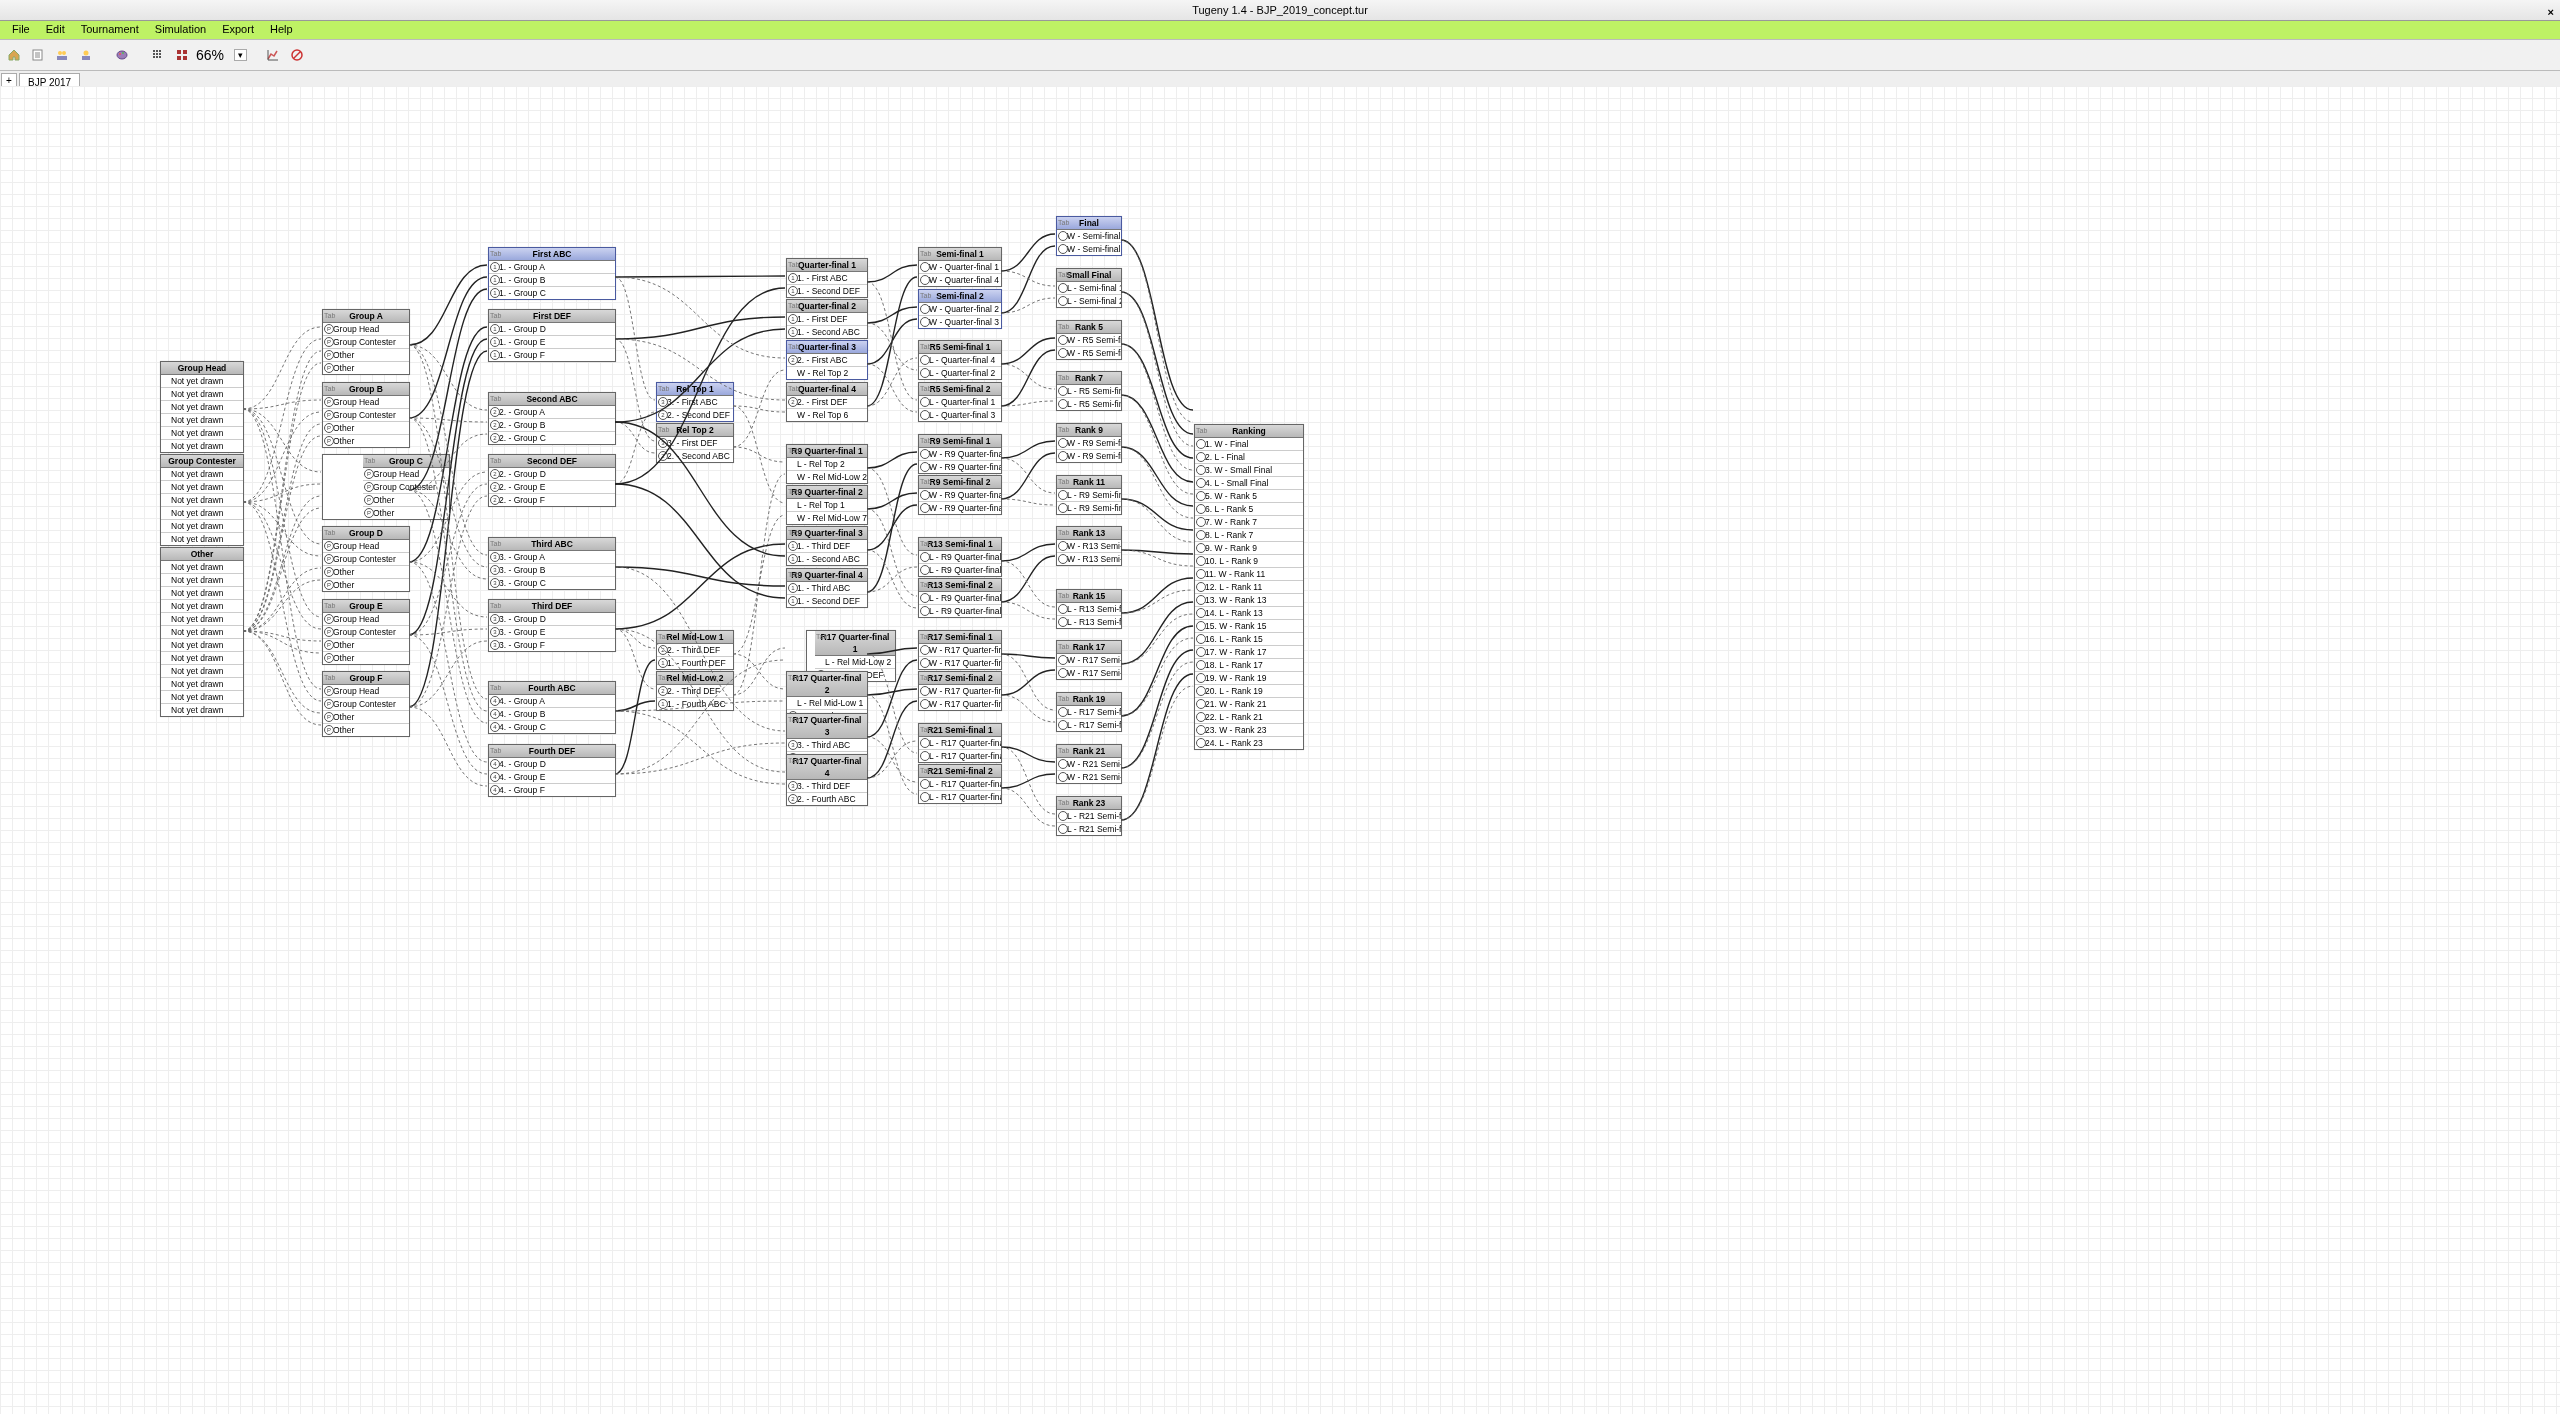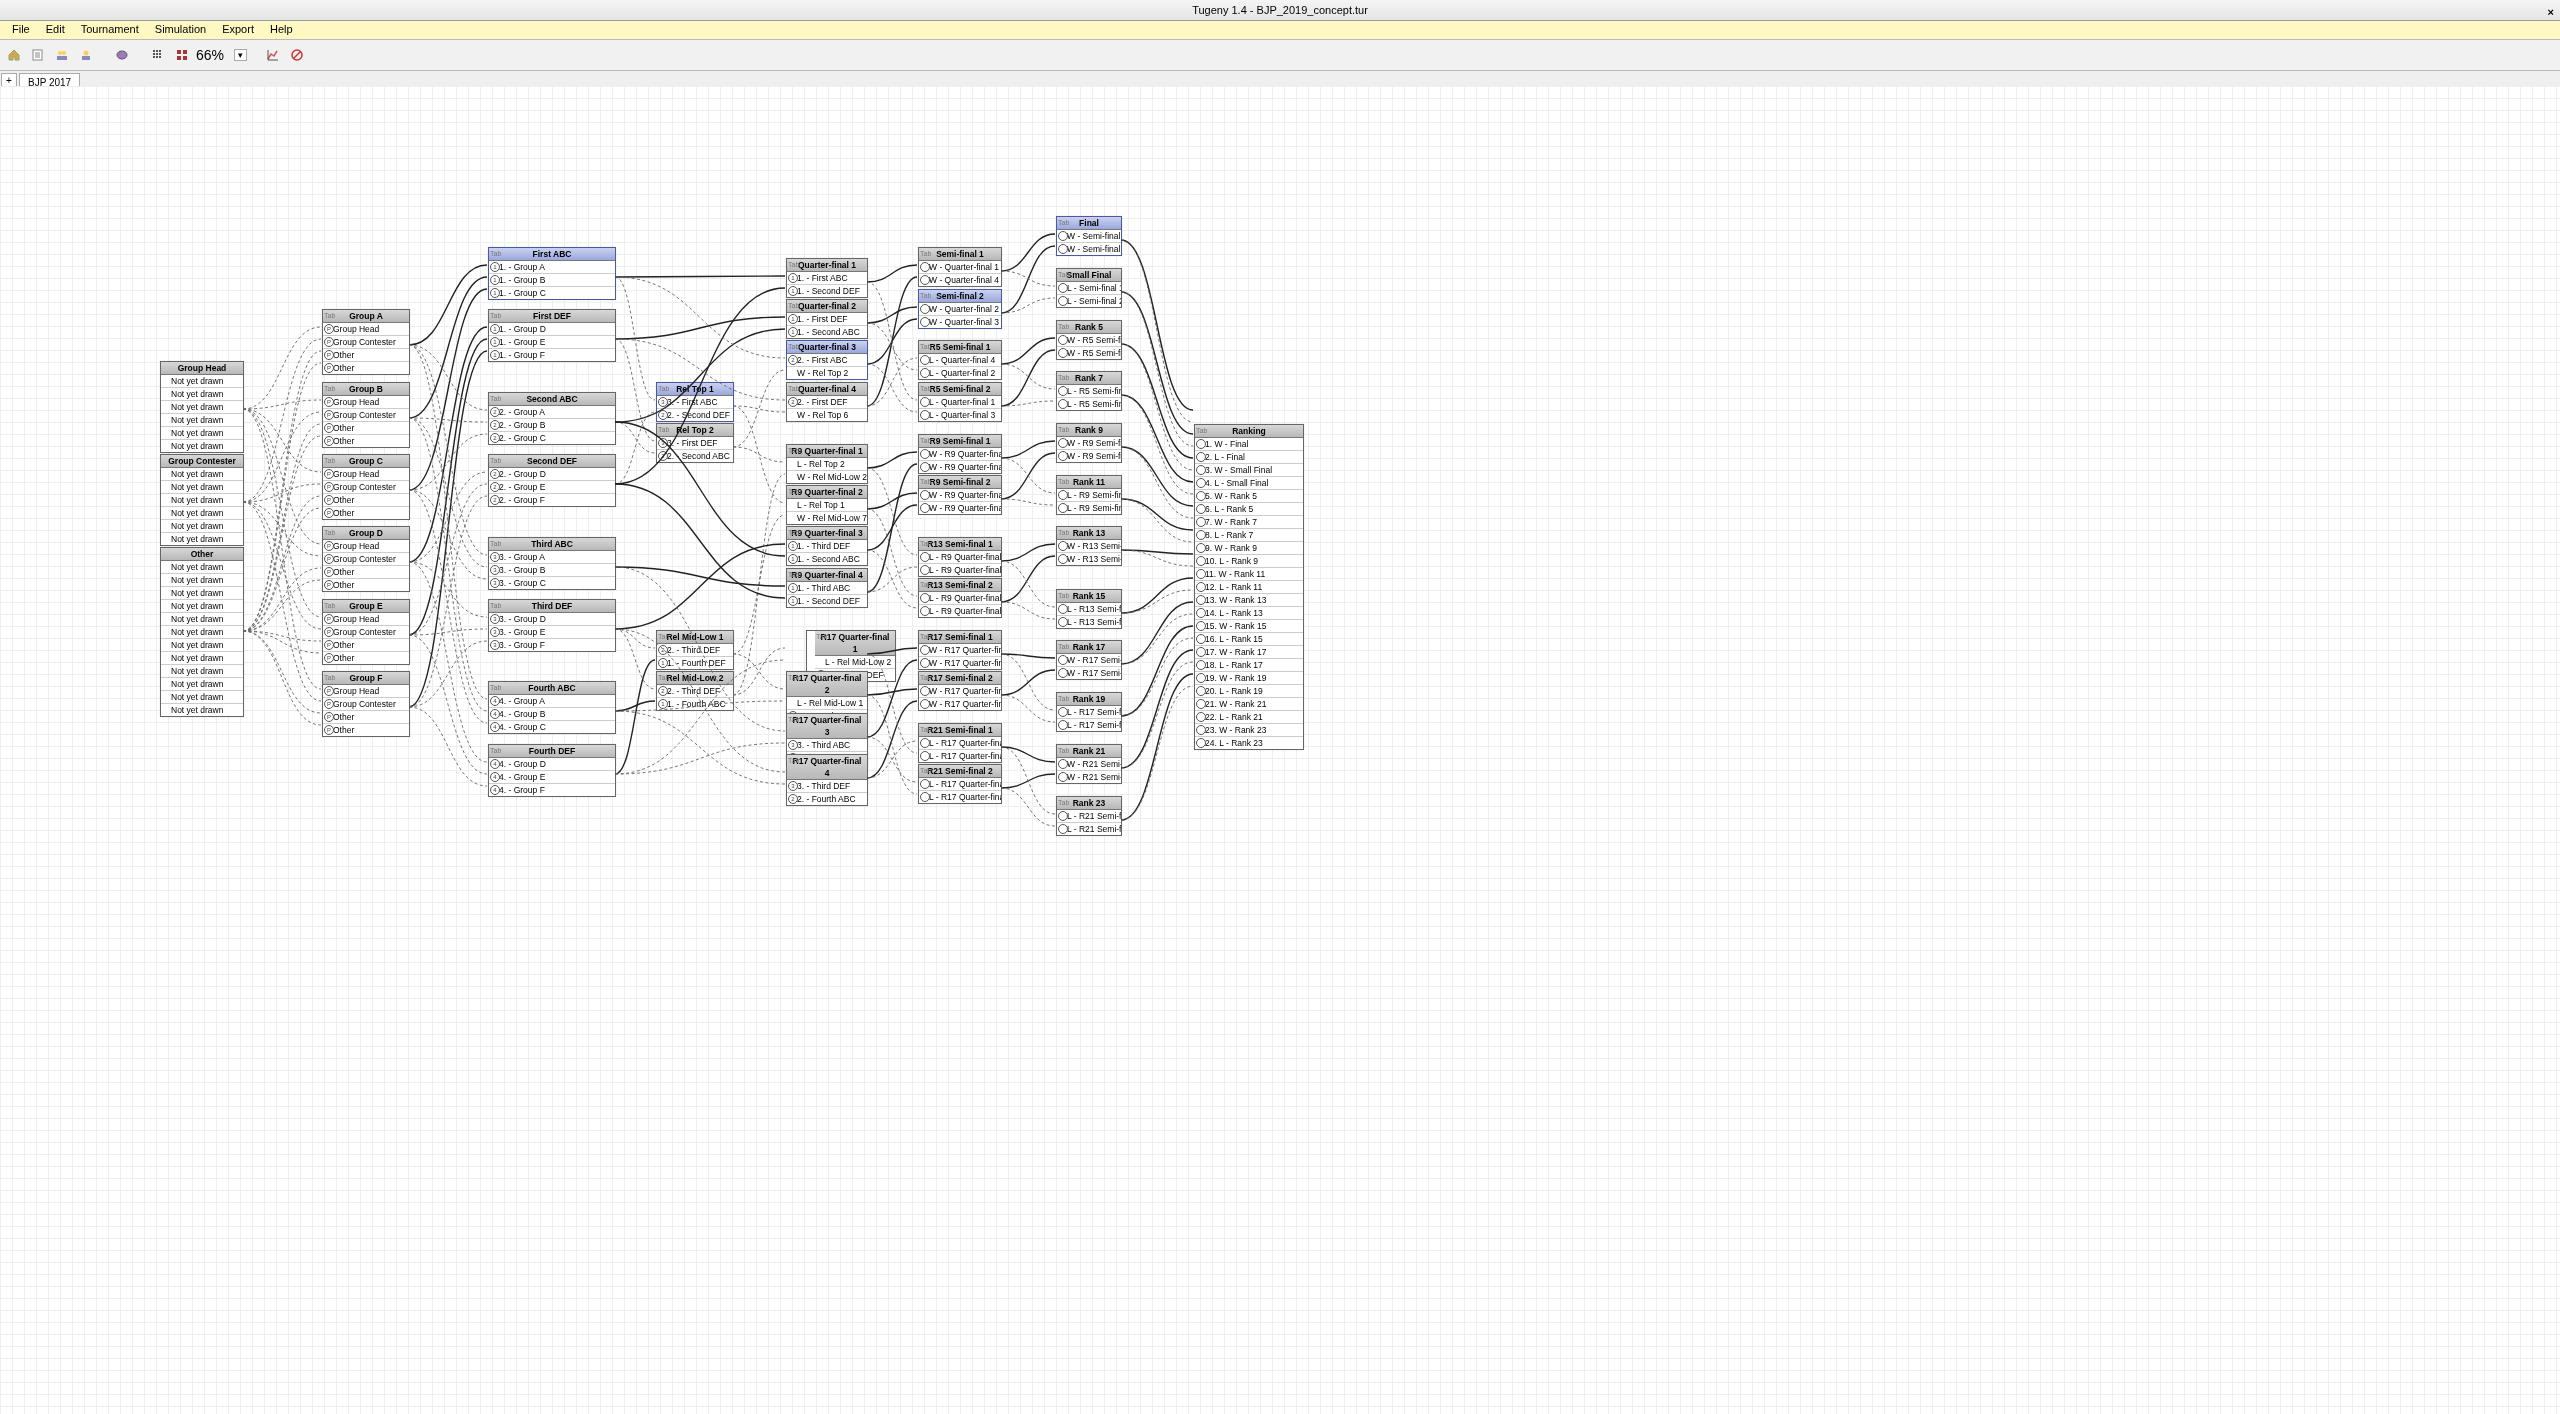--- a/index.html
+++ b/index.html
@@ -1,18 +1,18 @@
 <!DOCTYPE html>
 <html><head>
 <meta charset="utf-8">
 <style>
 html,body{margin:0;padding:0;font-family:sans-serif;font-size:10px;background:#e8e8e8;overflow:hidden}
 #titlebar{height:20px;background:linear-gradient(#f5f5f5,#e5e5e5);border-bottom:1px solid #999;line-height:20px;text-align:center;font-size:11px;position:relative}
 #titlebar .close{position:absolute;right:6px;top:2px;cursor:pointer;font-weight:bold}
-#menubar{height:18px;background:#fef9c3;border-bottom:1px solid #bbb;padding:0 4px}
+#menubar{height:18px;background:#bef264;border-bottom:1px solid #bbb;padding:0 4px}
 #menubar span{display:inline-block;padding:2px 8px;font-size:11px;cursor:pointer}
 #toolbar{height:26px;background:#f1f1f1;border-bottom:1px solid #bbb;padding:2px 4px;display:flex;align-items:center;gap:4px}
 .tb-btn{width:18px;height:18px;display:inline-flex;align-items:center;justify-content:center;border:1px solid transparent;border-radius:2px;cursor:pointer}
 #zoom{width:34px;font-size:14px}
 #zoom-btn{font-size:9px;padding:0 3px;border:1px solid #aaa;background:#fff}
 #tabbar{height:20px;background:#efefef;border-bottom:1px solid #bbb;display:flex;align-items:flex-end}
 .addtab{width:14px;height:16px;border:1px solid #aaa;background:#fff;text-align:center;line-height:14px;margin:0 1px;cursor:pointer}
 .tab{height:17px;border:1px solid #aaa;border-bottom:none;background:#fff;padding:0 8px;line-height:17px;font-size:10px;margin-left:1px;cursor:pointer}
 #canvas{position:absolute;top:86px;left:0;right:0;bottom:0;background:#fff;
  background-image:linear-gradient(#eee 1px,transparent 1px),linear-gradient(90deg,#eee 1px,transparent 1px);
@@ -160,21 +160,21 @@
       <div class="row">Other<span class="pin p">P</span></div>
       <div class="row">Other<span class="pin p">P</span></div>
     </div>
     <div class="node" style="left: 322px; top: 296px; width: 86px;">
       <div class="hd">Group B<span class="tag">Tab</span></div>
       <div class="row">Group Head<span class="pin p">P</span></div>
       <div class="row">Group Contester<span class="pin p">P</span></div>
       <div class="row">Other<span class="pin p">P</span></div>
       <div class="row">Other<span class="pin p">P</span></div>
     </div>
-    <div class="node" style="left: 322px; top: 368px; width: 86px;">
+    <div class="node" style="left: 322px; top: 368px; width: 86px; padding-left: 40px;">
       <div class="hd">Group C<span class="tag">Tab</span></div>
       <div class="row">Group Head<span class="pin p">P</span></div>
       <div class="row">Group Contester<span class="pin p">P</span></div>
       <div class="row">Other<span class="pin p">P</span></div>
       <div class="row">Other<span class="pin p">P</span></div>
     </div>
     <div class="node" style="left: 322px; top: 440px; width: 86px;">
       <div class="hd">Group D<span class="tag">Tab</span></div>
       <div class="row">Group Head<span class="pin p">P</span></div>
       <div class="row">Group Contester<span class="pin p">P</span></div>

